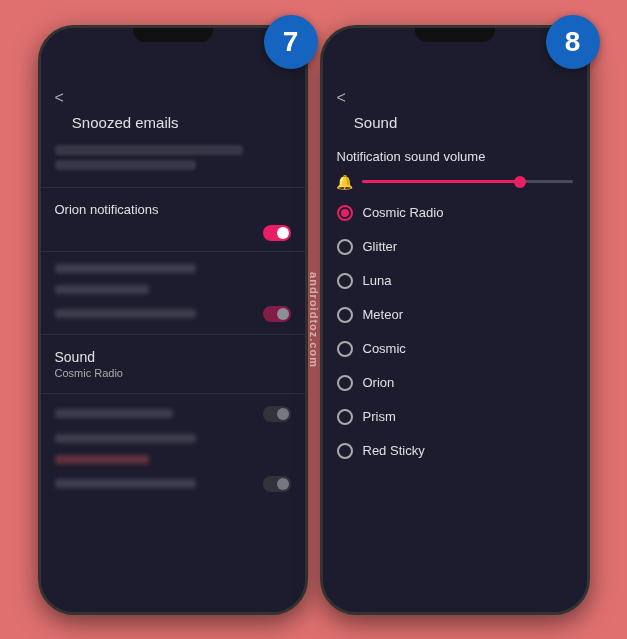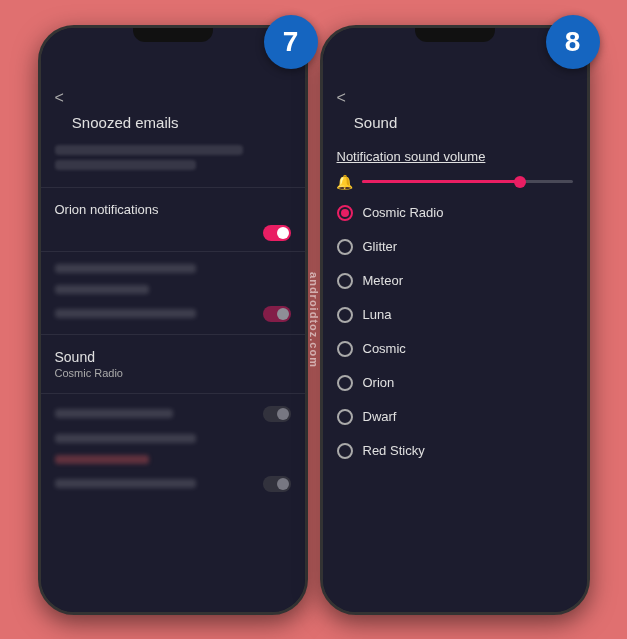--- a/index.html
+++ b/index.html
@@ -200,21 +200,20 @@
     }
 
     .volume-section {
       padding: 10px 14px 6px 14px;
     }
 
     .volume-title {
       color: #e0e0e0;
       font-size: 13px;
       margin-bottom: 10px;
-      text-decoration: underline;
     }
 
     .volume-slider-row {
       display: flex;
       align-items: center;
       gap: 8px;
     }
 
     .bell-icon {
       color: #aaa;
@@ -407,37 +406,37 @@
             <div class="sound-item">
               <div class="radio-circle selected"></div>
               <span class="sound-name">Cosmic Radio</span>
             </div>
             <div class="sound-item">
               <div class="radio-circle"></div>
               <span class="sound-name">Glitter</span>
             </div>
             <div class="sound-item">
               <div class="radio-circle"></div>
+              <span class="sound-name">Luna</span>
+            </div>
+            <div class="sound-item">
+              <div class="radio-circle"></div>
               <span class="sound-name">Meteor</span>
             </div>
             <div class="sound-item">
               <div class="radio-circle"></div>
-              <span class="sound-name">Luna</span>
-            </div>
-            <div class="sound-item">
-              <div class="radio-circle"></div>
               <span class="sound-name">Cosmic</span>
             </div>
             <div class="sound-item">
               <div class="radio-circle"></div>
               <span class="sound-name">Orion</span>
             </div>
             <div class="sound-item">
               <div class="radio-circle"></div>
-              <span class="sound-name">Dwarf</span>
+              <span class="sound-name">Prism</span>
             </div>
             <div class="sound-item">
               <div class="radio-circle"></div>
               <span class="sound-name">Red Sticky</span>
             </div>
           </div>
         </div>
       </div>
       <div class="step-badge">8</div>
     </div>

